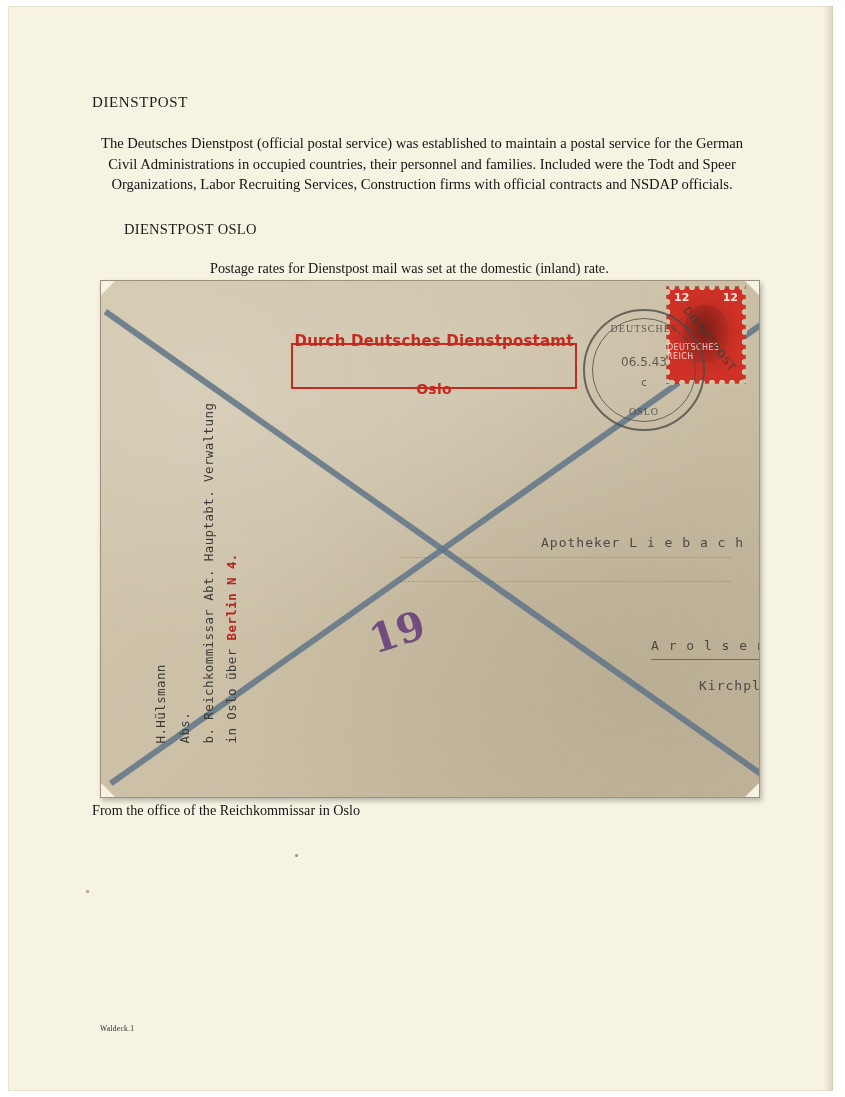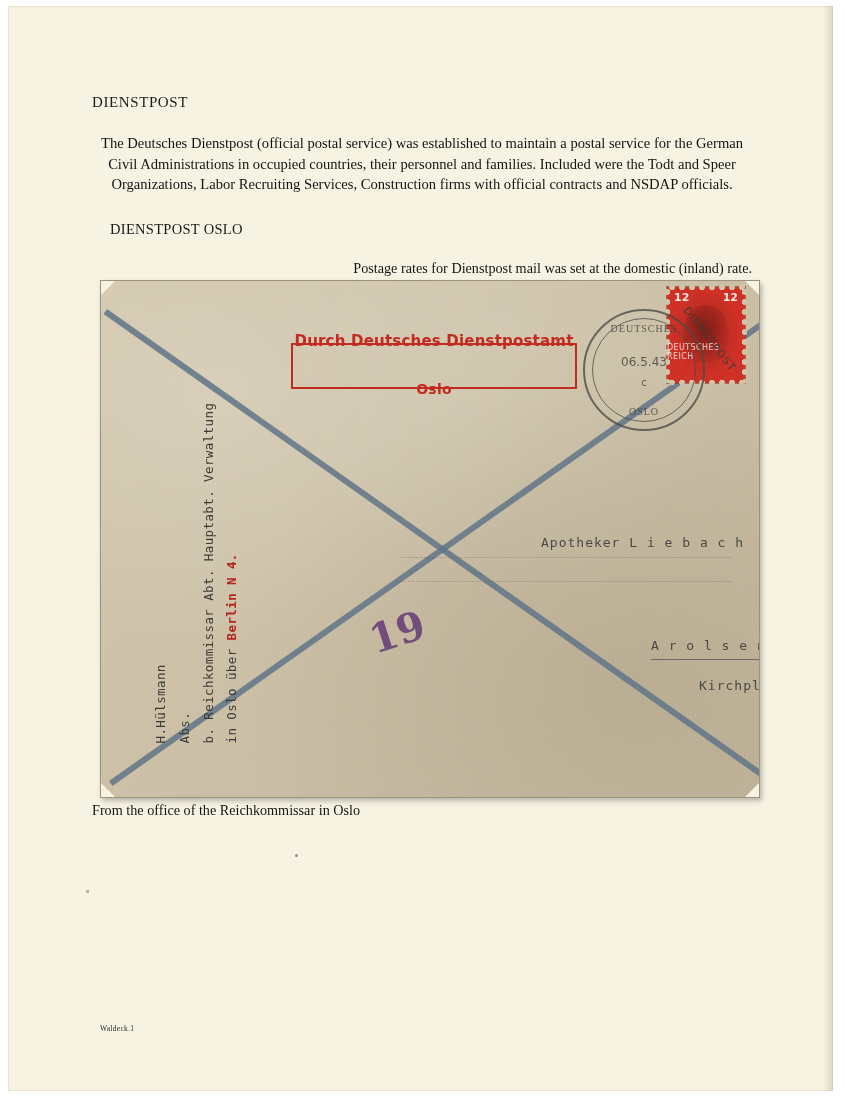--- a/index.html
+++ b/index.html
@@ -53,30 +53,29 @@
   .para {
     font-size: 14.6px;
     line-height: 1.42;
     color: #141414;
     margin: 0 0 26px 0;
     text-align: center;
   }
 
   .subheading {
     font-size: 14.5px;
-    margin: 0 0 22px 18px;
+    margin: 0 0 22px 32px;
     color: #1a1a1a;
     letter-spacing: 0.3px;
   }
 
   .ratesline {
     font-size: 14.2px;
     margin: 0 0 14px 118px;
     color: #141414;
-    text-align: right;
   }
 
   
   #envelope-wrap {
     position: absolute;
     left: 92px;
     top: 274px;
     width: 660px;
     height: 518px;
   }

